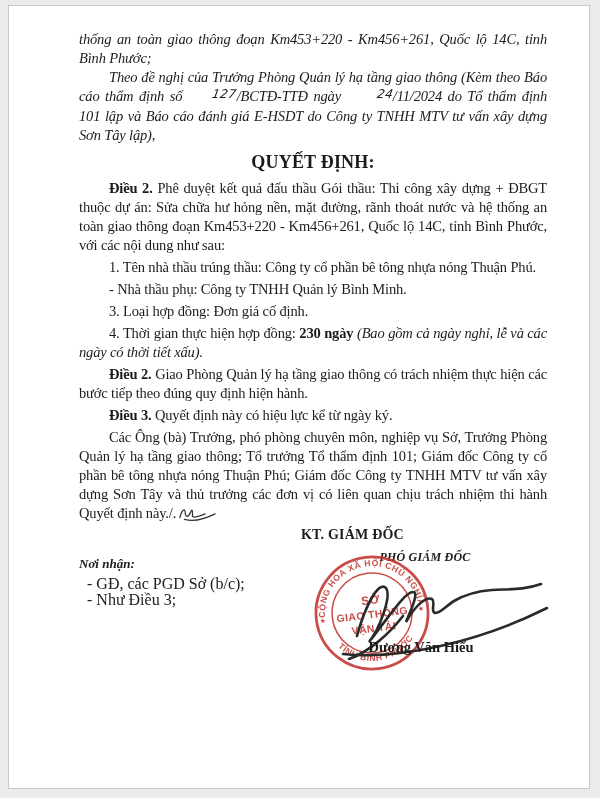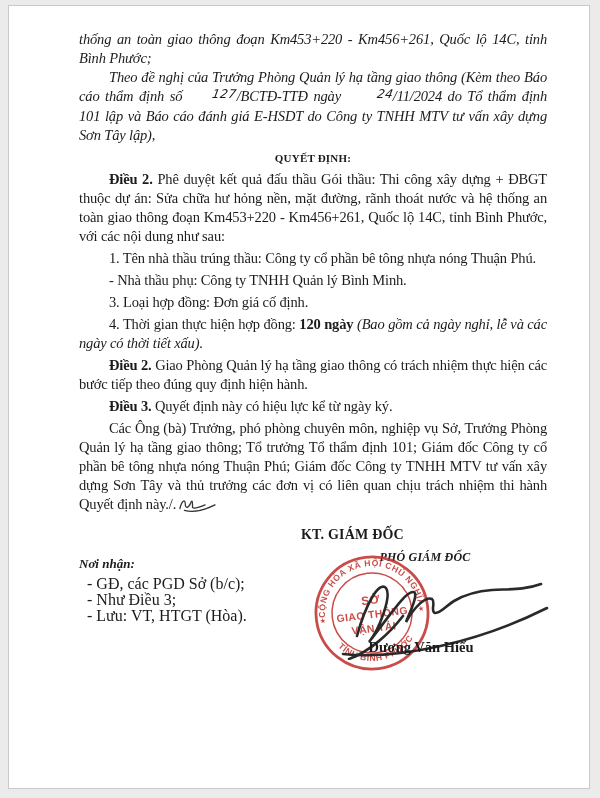--- a/index.html
+++ b/index.html
@@ -15,21 +15,21 @@
     background:#ffffff;border:1px solid #c9c9c9;box-sizing:border-box;
     padding:24px 42px 0 70px;
   }
   p{margin:0;font-size:14.5px;line-height:19px;letter-spacing:-0.15px;text-align:justify;}
   .ind{text-indent:30px;}
   .ital{font-style:italic;}
   .mt{margin-top:3px;}
   b{font-weight:bold;}
   i{font-style:italic;}
   .title{
-    margin:7px 0 6px 0;text-align:center;font-size:11px;font-weight:bold;
+    margin:7px 0 6px 0;text-align:center;font-size:18px;font-weight:bold;
     letter-spacing:0.2px;font-family:"Liberation Serif",serif;
   }
   .hand{
     font-family:"DejaVu Sans",sans-serif;font-style:italic;font-size:12px;
     display:inline-block;transform:skewX(-10deg);position:relative;top:-3px;
     letter-spacing:0.5px;
   }
   .paraph-svg{vertical-align:-4px;margin-left:1px;}
   
   .recipients{position:absolute;left:70px;top:550px;}
@@ -64,35 +64,34 @@
 
     <p class="ind"><b>Điều 2.</b><span> Phê duyệt kết quả đấu thầu Gói thầu: Thi công xây dựng + ĐBGT thuộc dự án: Sửa chữa hư hỏng nền, mặt đường, rãnh thoát nước và hệ thống an toàn giao thông đoạn Km453+220 - Km456+261, Quốc lộ 14C, tỉnh Bình Phước, với các nội dung như sau:</span></p>
 
     <p class="ind mt">1. Tên nhà thầu trúng thầu: Công ty cổ phần bê tông nhựa nóng Thuận Phú.</p>
 
     <p class="ind mt">-  Nhà thầu phụ: Công ty TNHH Quản lý Bình Minh.</p>
 
 
     <p class="ind mt">3. Loại hợp đồng: Đơn giá cố định.</p>
 
-    <p class="ind mt"><span>4. Thời gian thực hiện hợp đồng: </span><b>120 ngày </b><i>(Bao gồm cả ngày nghỉ, lễ và các ngày có thời tiết xấu).</i></p>
+    <p class="ind mt"><span>4. Thời gian thực hiện hợp đồng: </span><b>230 ngày </b><i>(Bao gồm cả ngày nghỉ, lễ và các ngày có thời tiết xấu).</i></p>
 
     <p class="ind mt"><b>Điều 2.</b><span> Giao Phòng Quản lý hạ tầng giao thông có trách nhiệm thực hiện các bước tiếp theo đúng quy định hiện hành.</span></p>
 
     <p class="ind mt"><b>Điều 3.</b><span> Quyết định này có hiệu lực kể từ ngày ký.</span></p>
 
     <p class="ind mt"><span>Các Ông (bà) Trưởng, phó phòng chuyên môn, nghiệp vụ Sở, Trưởng Phòng Quản lý hạ tầng giao thông; Tổ trưởng Tổ thẩm định 101; Giám đốc Công ty cổ phần bê tông nhựa nóng Thuận Phú; Giám đốc Công ty TNHH MTV tư vấn xây dựng Sơn Tây và thủ trưởng các đơn vị có liên quan chịu trách nhiệm thi hành Quyết định này./.</span><svg class="paraph-svg" width="40" height="18" viewBox="0 0 44 20">
           <path d="M 3,15 C 5,6 9,4 9,10 C 9,15 12,15 15,9 C 16,6 17,6 17,10 L 17,14 C 20,16 26,13 31,11 M 8,17 C 18,20 30,17 42,11" fill="none" stroke="#333333" stroke-width="1.4" stroke-linecap="round"></path>
         </svg></p>
 
     <div class="recipients">
       <div class="rec-title">Nơi nhận:</div>
       <div class="rec-item">- GĐ, các PGD Sở (b/c);</div>
       <div class="rec-item">- Như Điều 3;</div>
-      <div class="rec-item">- Lưu: VT, HTGT (Hòa).</div>
     </div>
 
     <div class="sig-head1">KT. GIÁM ĐỐC</div>
     <div class="sig-head2">PHÓ GIÁM ĐỐC</div>
 
     <svg class="stamp" viewBox="0 0 120 120">
       <g fill="none" stroke="#c23430">
         <circle cx="60" cy="60" r="56" stroke-width="2.8"></circle>
         <circle cx="60" cy="60" r="40" stroke-width="1.5"></circle>
       </g>

